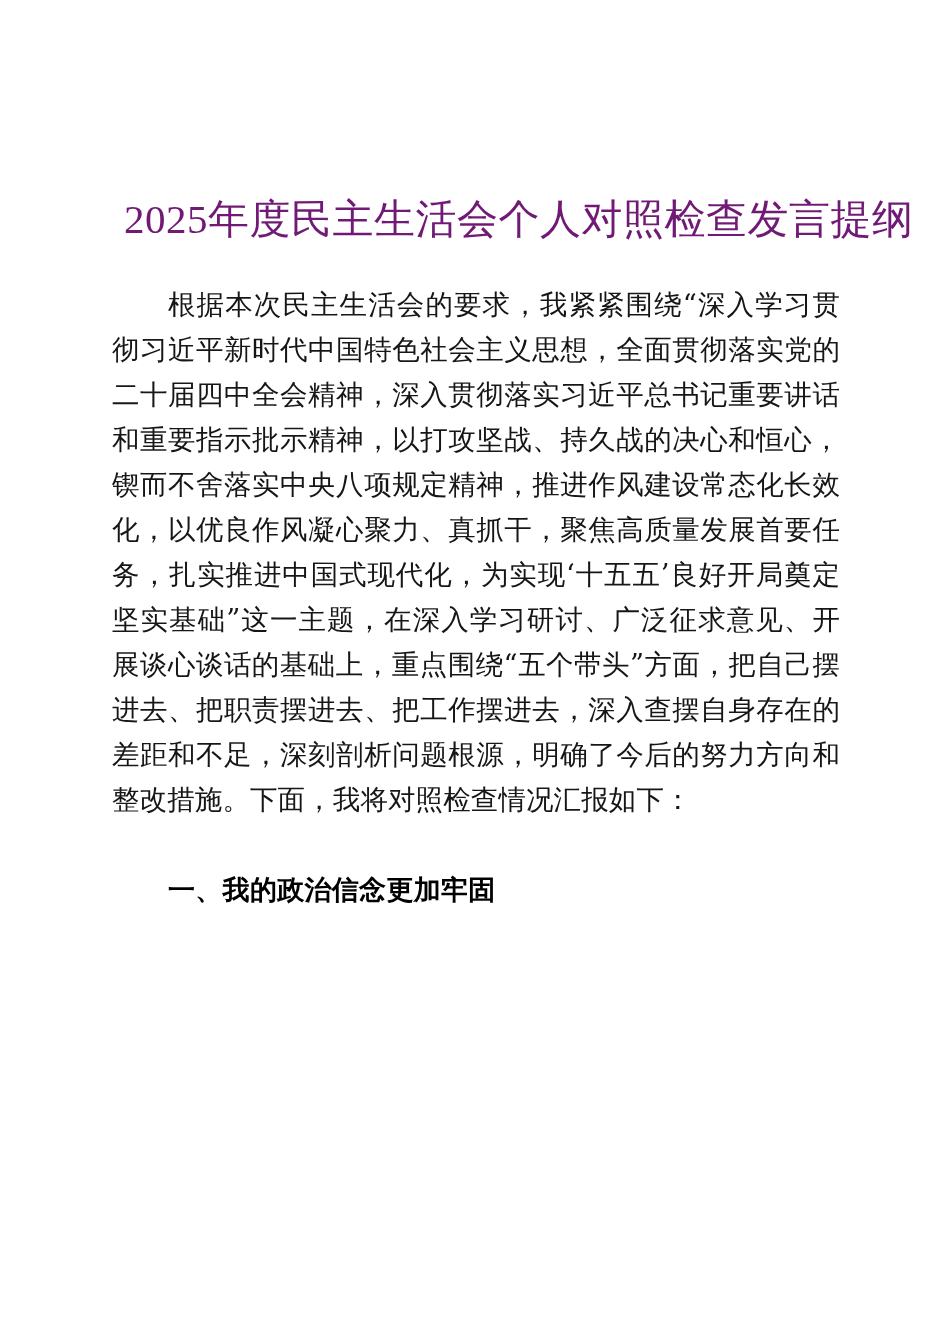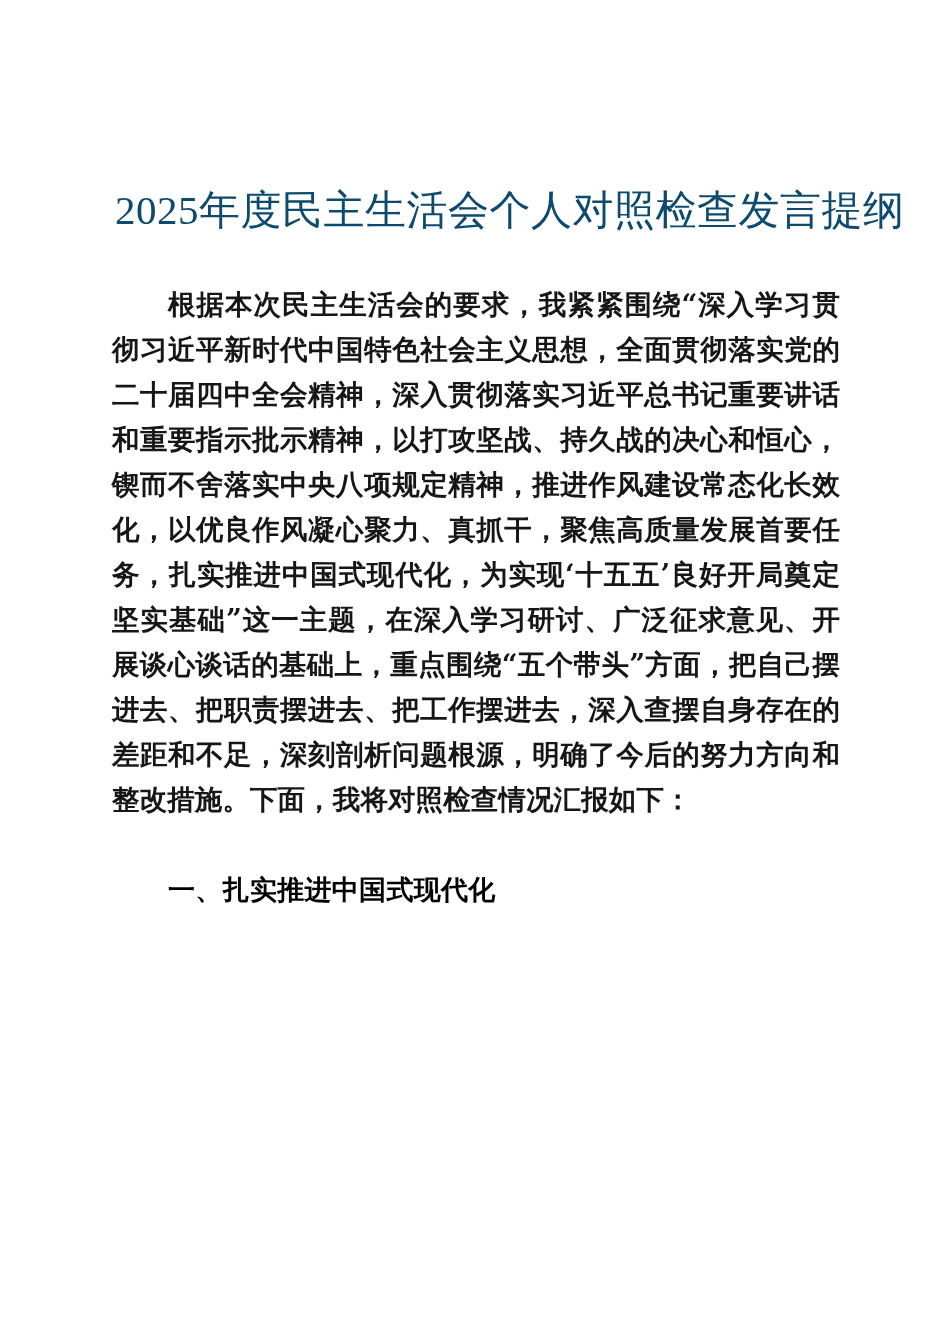--- a/index.html
+++ b/index.html
@@ -28,50 +28,50 @@
 
   .content {
     position: absolute;
     left: 112px;
     top: 0;
     width: 728px;
   }
 
   
   .doc-title {
-    margin: 3px;
+    margin: 12px;
     padding: 0;
     position: absolute;
     left: 0;
     top: 181px;
     width: 728px;
     text-align: center;
     font-family: "Liberation Serif", "DejaVu Serif", serif;
     font-size: 41px;
     font-weight: 400;
     line-height: 52px;
     letter-spacing: 0.5px;
-    color: #0c4a6e;
+    color: #701a75;
     white-space: nowrap;
   }
 
   
   .body-block {
     position: absolute;
     left: 0;
     top: 282px;
     width: 728px;
   }
 
   p.para {
     margin: 0;
     padding: 0;
     font-family: "DejaVu Serif", "Liberation Serif", serif;
     font-size: 27.5px;
-    font-weight: 700;
+    font-weight: 400;
     line-height: 45px;
     text-align: justify;
     text-justify: inter-ideograph;
     text-indent: 56px;
     color: #161616;
     letter-spacing: 0.1px;
   }
 
   h2.section-heading {
     margin: 0;
@@ -99,21 +99,21 @@
   <div class="content">
 
     <h1 class="doc-title">2025年度民主生活会个人对照检查发言提纲</h1>
 
     <div class="body-block">
 
       <p class="para">根据本次民主生活会的要求，我紧紧围绕“深入学习贯彻习近平新时代中国特色社会主义思想，全面贯彻落实党的二十届四中全会精神，深入贯彻落实习近平总书记重要讲话和重要指示批示精神，以打攻坚战、持久战的决心和恒心，锲而不舍落实中央八项规定精神，推进作风建设常态化长效化，以优良作风凝心聚力、真抓干，聚焦高质量发展首要任务，扎实推进中国式现代化，为实现‘十五五’良好开局奠定坚实基础”这一主题，在深入学习研讨、广泛征求意见、开展谈心谈话的基础上，重点围绕“五个带头”方面，把自己摆进去、把职责摆进去、把工作摆进去，深入查摆自身存在的差距和不足，深刻剖析问题根源，明确了今后的努力方向和整改措施。下面，我将对照检查情况汇报如下：</p>
 
       <div class="gap-before-heading"></div>
 
-      <h2 class="section-heading">一、扎实推进中国式现代化</h2>
+      <h2 class="section-heading">一、我的政治信念更加牢固</h2>
 
       <div class="gap-after-heading"></div>
 
 
     </div>
 
   </div>
 </div>
 
 </body></html>

